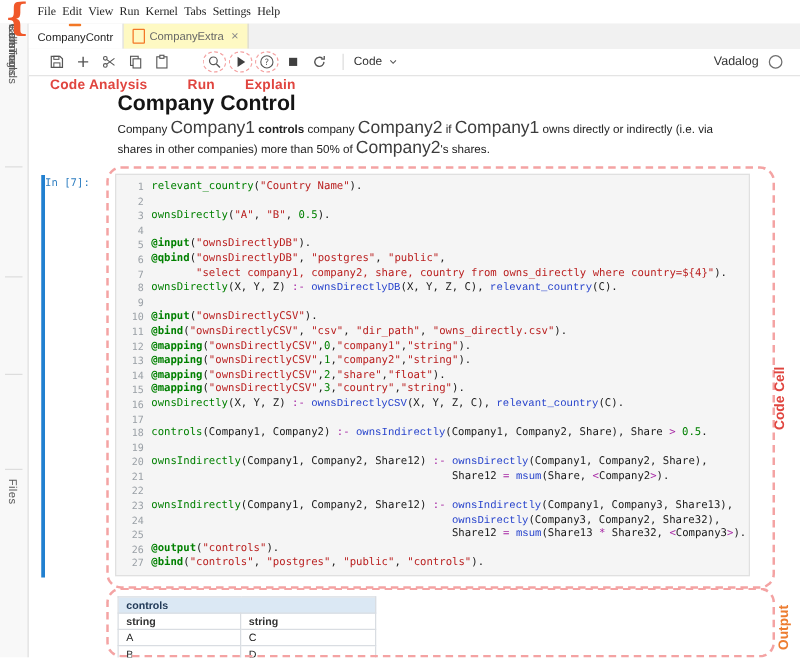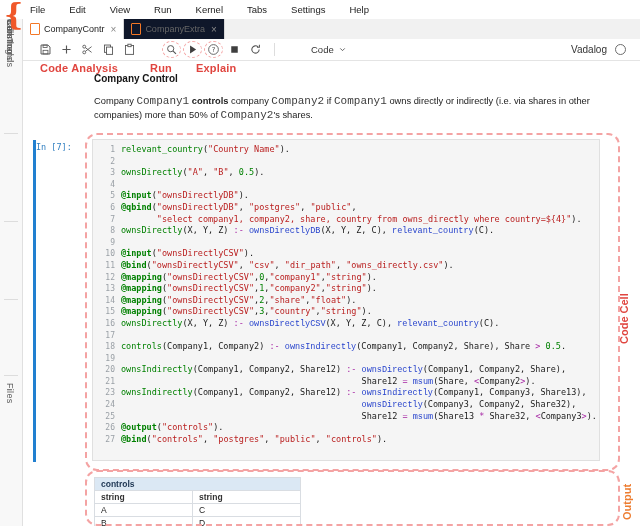--- a/index.html
+++ b/index.html
@@ -2,71 +2,71 @@
 <html><head>
 <meta charset="utf-8">
 <style>
   html,body{margin:0;padding:0;}
   body{width:640px;height:526px;position:relative;background:#fff;overflow:hidden;
        font-family:"Liberation Sans",sans-serif;color:#222;}
 
   
   #menubar{position:absolute;left:0;top:0;width:640px;height:19px;background:#fff;
            border-bottom:1px solid #e4e4e4;display:flex;align-items:center;}
-  #menu-items{display:flex;gap:24px;padding-left:30px;font-size:9.5px;color:#222;}
+  #menu-items{display:flex;gap:5px;padding-left:30px;font-size:9.5px;color:#222;font-family:Liberation Serif, serif;}
   .menu-item{cursor:default;}
   #logo{position:absolute;left:4px;top:-3px;font-size:30px;font-weight:bold;color:#f0582a;
         z-index:5;font-family:"DejaVu Serif",serif;}
 
   
   #sidebar{position:absolute;left:0;top:19px;width:22px;bottom:0;background:#f8f8f8;
            border-right:1px solid #e0e0e0;}
   .side-tab{position:absolute;left:5px;writing-mode:vertical-rl;font-size:9px;color:#5a5a5a;
             letter-spacing:.3px;cursor:pointer;}
   .side-tab:nth-of-type(1){top:26px;}
   .side-tab:nth-of-type(2){top:122px;}
   .side-tab:nth-of-type(3){top:210px;}
   .side-tab:nth-of-type(4){top:288px;}
   .side-tab:nth-of-type(5){top:364px;}
   .side-div{position:absolute;left:4px;width:14px;height:1px;background:#ddd;}
 
   
   #tabbar{position:absolute;left:23px;top:19px;right:0;height:20px;background:#f1f1f1;
           border-bottom:1px solid #dedede;display:flex;}
   .tab{display:flex;align-items:center;gap:4px;padding:0 7px;font-size:9px;color:#666;
-       background:#0f172a;border-right:1px solid #d8d8d8;cursor:pointer;}
-  .tab.active{background:#fff;color:#222;}
+       background:#fef9c3;border-right:1px solid #d8d8d8;cursor:pointer;}
+  .tab.active{background:#fff;color:#222;flex-direction:column;}
   .nb-icon{width:8px;height:10px;border:1.5px solid #f37726;border-radius:1px;display:inline-block;}
   .tab-close{font-size:10px;color:#888;margin-left:2px;cursor:pointer;}
 
   
   #toolbar{position:absolute;left:23px;top:39px;right:0;height:21px;background:#fff;
            border-bottom:1px solid #e4e4e4;display:flex;align-items:center;padding-left:12px;}
   .tb-btn{width:19px;height:17px;border:none;background:none;padding:0;margin:0 1px;
           display:flex;align-items:center;justify-content:center;cursor:pointer;}
   .tb-btn svg{display:block;}
   .circled{border:1.4px dashed #f4a3a3;border-radius:50%;}
   .sp{margin-left:22px;}
   .tb-sep{width:1px;height:13px;background:#ddd;margin:0 8px;}
-  .mode-select{display:flex;align-items:center;gap:4px;font-size:9.5px;color:#333;cursor:pointer;margin-left:28px;}
+  .mode-select{display:flex;align-items:center;gap:4px;font-size:9.5px;color:#333;cursor:pointer;}
   .kernel-name{margin-left:auto;font-size:10px;color:#333;}
   .kernel-circle{width:9px;height:9px;border:1.5px solid #6e6e6e;border-radius:50%;
                  margin-left:8px;margin-right:14px;display:inline-block;}
 
   
   .anno-label{position:absolute;top:62px;color:#e0453f;font-weight:bold;font-size:11px;letter-spacing:.2px;}
   .anno-label:nth-child(1){left:40px;}
   .anno-label:nth-child(2){left:150px;}
   .anno-label:nth-child(3){left:196px;}
 
   
   #cell-indicator{position:absolute;left:33px;top:140px;width:3px;height:322px;background:#2180d0;}
-  #md-title{position:absolute;left:94px;top:73px;font-size:10px;font-weight:600;color:#151515;}
+  #md-title{position:absolute;left:94px;top:73px;font-size:17px;font-weight:600;color:#151515;}
   #md-para{position:absolute;left:94px;top:95px;width:505px;font-size:9.3px;line-height:13.5px;color:#222;}
-  .pc{font-family:Liberation Mono, monospace;font-size:11px;color:#3c3c3c;}
+  .pc{font-family:Liberation Sans, sans-serif;font-size:14px;color:#3c3c3c;}
   .pb{font-weight:bold;}
 
   #code-prompt{position:absolute;left:36px;top:142px;width:52px;
                font-family:"DejaVu Sans Mono",monospace;font-size:8.5px;color:#307fc1;}
   #code-box{position:absolute;left:92px;top:139px;width:508px;height:322px;background:#f5f5f5;
             border:1px solid #e0e0e0;box-sizing:border-box;padding-top:4px;cursor:text;}
   .code-line{height:11.6px;line-height:11.6px;white-space:pre;display:flex;
              font-family:"DejaVu Sans Mono",monospace;font-size:8.5px;}
   .ln{display:inline-block;width:22px;text-align:right;padding-right:6px;color:#9aa0a6;font-size:8px;flex:none;}
   .ct{white-space:pre;}
@@ -241,20 +241,21 @@
       <div class="code-line"><span class="ln">12</span><span class="ct"><span class="tk-ann">@mapping</span><span class="tk-p">(</span><span class="tk-str">"ownsDirectlyCSV"</span><span class="tk-p">,</span><span class="tk-num">0</span><span class="tk-p">,</span><span class="tk-str">"company1"</span><span class="tk-p">,</span><span class="tk-str">"string"</span><span class="tk-p">).</span></span></div>
       <div class="code-line"><span class="ln">13</span><span class="ct"><span class="tk-ann">@mapping</span><span class="tk-p">(</span><span class="tk-str">"ownsDirectlyCSV"</span><span class="tk-p">,</span><span class="tk-num">1</span><span class="tk-p">,</span><span class="tk-str">"company2"</span><span class="tk-p">,</span><span class="tk-str">"string"</span><span class="tk-p">).</span></span></div>
       <div class="code-line"><span class="ln">14</span><span class="ct"><span class="tk-ann">@mapping</span><span class="tk-p">(</span><span class="tk-str">"ownsDirectlyCSV"</span><span class="tk-p">,</span><span class="tk-num">2</span><span class="tk-p">,</span><span class="tk-str">"share"</span><span class="tk-p">,</span><span class="tk-str">"float"</span><span class="tk-p">).</span></span></div>
       <div class="code-line"><span class="ln">15</span><span class="ct"><span class="tk-ann">@mapping</span><span class="tk-p">(</span><span class="tk-str">"ownsDirectlyCSV"</span><span class="tk-p">,</span><span class="tk-num">3</span><span class="tk-p">,</span><span class="tk-str">"country"</span><span class="tk-p">,</span><span class="tk-str">"string"</span><span class="tk-p">).</span></span></div>
       <div class="code-line"><span class="ln">16</span><span class="ct"><span class="tk-pred">ownsDirectly</span><span class="tk-p">(X, Y, Z) </span><span class="tk-op">:-</span><span class="tk-p"> </span><span class="tk-body">ownsDirectlyCSV</span><span class="tk-p">(X, Y, Z, C), </span><span class="tk-body">relevant_country</span><span class="tk-p">(C).</span></span></div>
       <div class="code-line"><span class="ln">17</span><span class="ct"> </span></div>
       <div class="code-line"><span class="ln">18</span><span class="ct"><span class="tk-pred">controls</span><span class="tk-p">(Company1, Company2) </span><span class="tk-op">:-</span><span class="tk-p"> </span><span class="tk-body">ownsIndirectly</span><span class="tk-p">(Company1, Company2, Share), Share </span><span class="tk-op">&gt;</span><span class="tk-p"> </span><span class="tk-num">0.5</span><span class="tk-p">.</span></span></div>
       <div class="code-line"><span class="ln">19</span><span class="ct"> </span></div>
       <div class="code-line"><span class="ln">20</span><span class="ct"><span class="tk-pred">ownsIndirectly</span><span class="tk-p">(Company1, Company2, Share12) </span><span class="tk-op">:-</span><span class="tk-p"> </span><span class="tk-body">ownsDirectly</span><span class="tk-p">(Company1, Company2, Share),</span></span></div>
       <div class="code-line"><span class="ln">21</span><span class="ct"><span class="tk-p">                                               Share12 </span><span class="tk-op">=</span><span class="tk-p"> </span><span class="tk-body">msum</span><span class="tk-p">(Share, </span><span class="tk-op">&lt;</span><span class="tk-p">Company2</span><span class="tk-op">&gt;</span><span class="tk-p">).</span></span></div>
+      <div class="code-line"><span class="ln">22</span><span class="ct"> </span></div>
       <div class="code-line"><span class="ln">23</span><span class="ct"><span class="tk-pred">ownsIndirectly</span><span class="tk-p">(Company1, Company2, Share12) </span><span class="tk-op">:-</span><span class="tk-p"> </span><span class="tk-body">ownsIndirectly</span><span class="tk-p">(Company1, Company3, Share13),</span></span></div>
       <div class="code-line"><span class="ln">24</span><span class="ct"><span class="tk-p">                                               </span><span class="tk-body">ownsDirectly</span><span class="tk-p">(Company3, Company2, Share32),</span></span></div>
       <div class="code-line"><span class="ln">25</span><span class="ct"><span class="tk-p">                                               Share12 </span><span class="tk-op">=</span><span class="tk-p"> </span><span class="tk-body">msum</span><span class="tk-p">(Share13 </span><span class="tk-op">*</span><span class="tk-p"> Share32, </span><span class="tk-op">&lt;</span><span class="tk-p">Company3</span><span class="tk-op">&gt;</span><span class="tk-p">).</span></span></div>
       <div class="code-line"><span class="ln">26</span><span class="ct"><span class="tk-ann">@output</span><span class="tk-p">(</span><span class="tk-str">"controls"</span><span class="tk-p">).</span></span></div>
       <div class="code-line"><span class="ln">27</span><span class="ct"><span class="tk-ann">@bind</span><span class="tk-p">(</span><span class="tk-str">"controls"</span><span class="tk-p">, </span><span class="tk-str">"postgres"</span><span class="tk-p">, </span><span class="tk-str">"public"</span><span class="tk-p">, </span><span class="tk-str">"controls"</span><span class="tk-p">).</span></span></div>
     </div>
 </div>
 
 <table id="out-table">
     <tbody>

